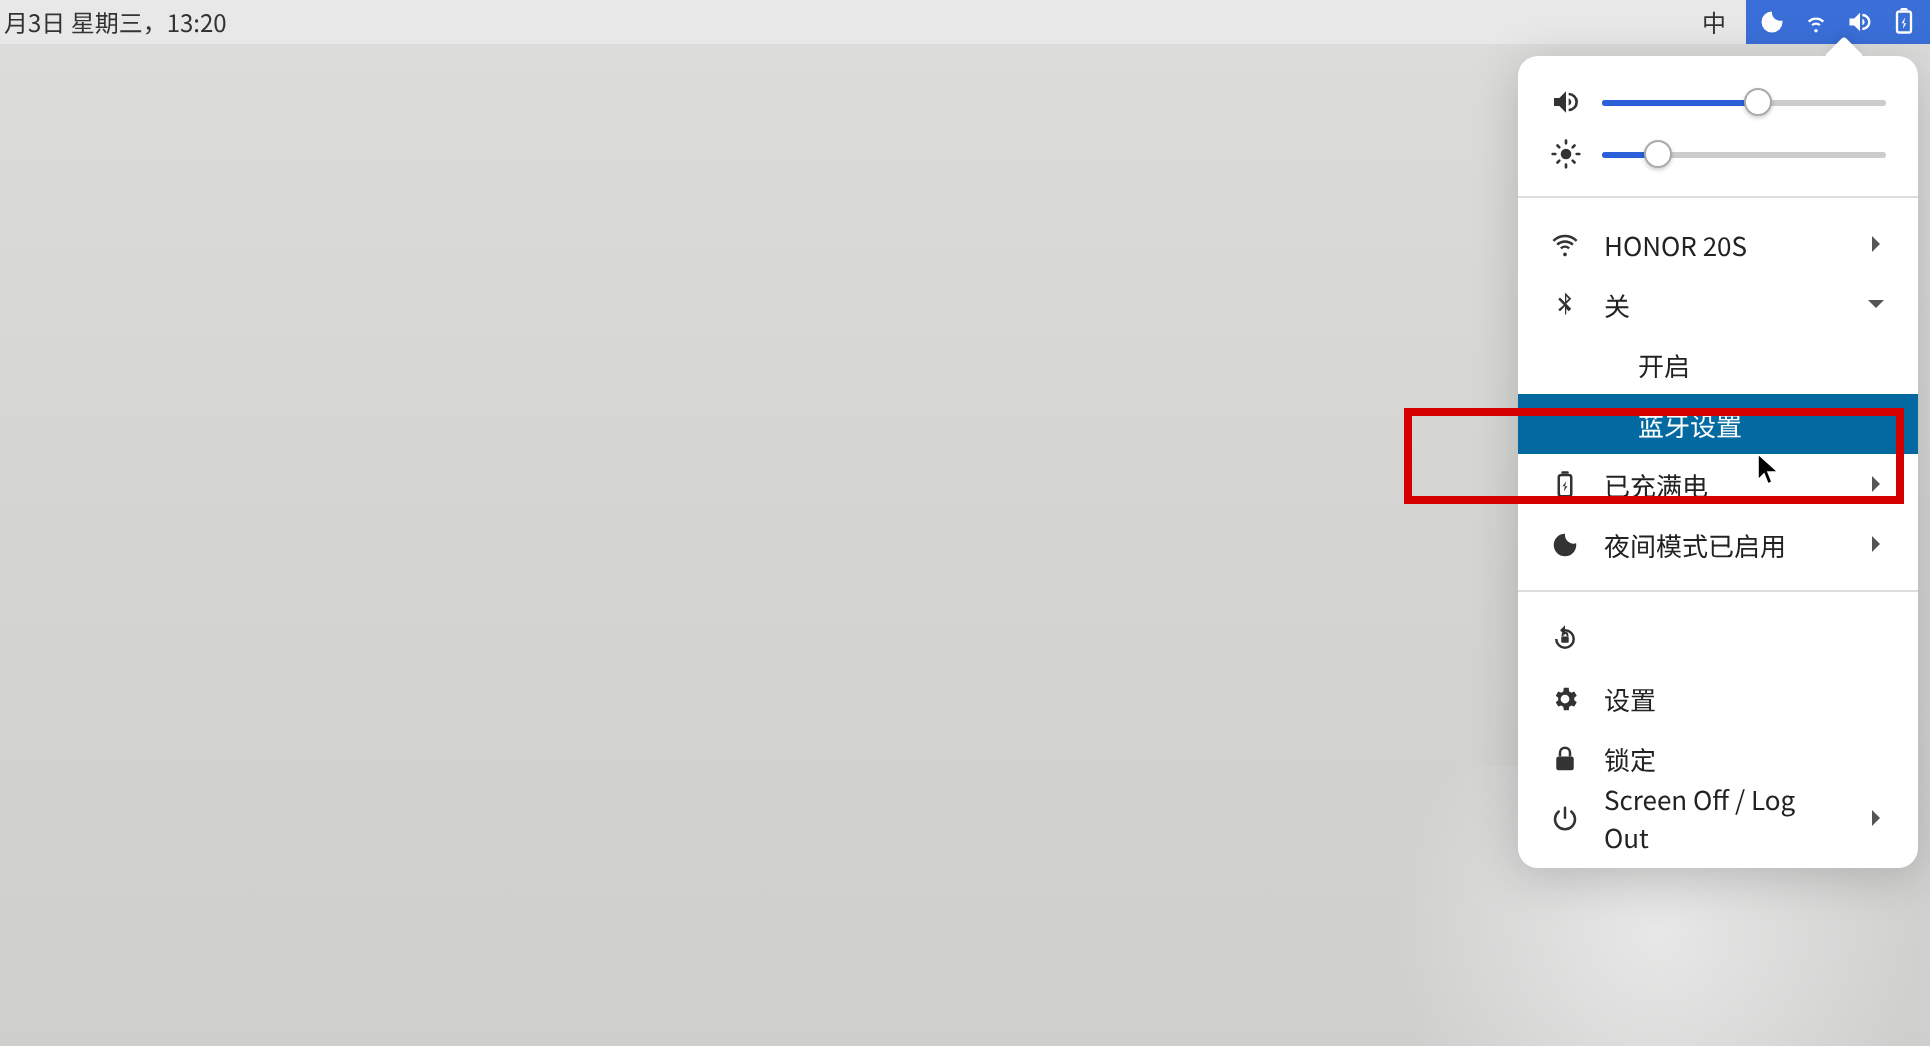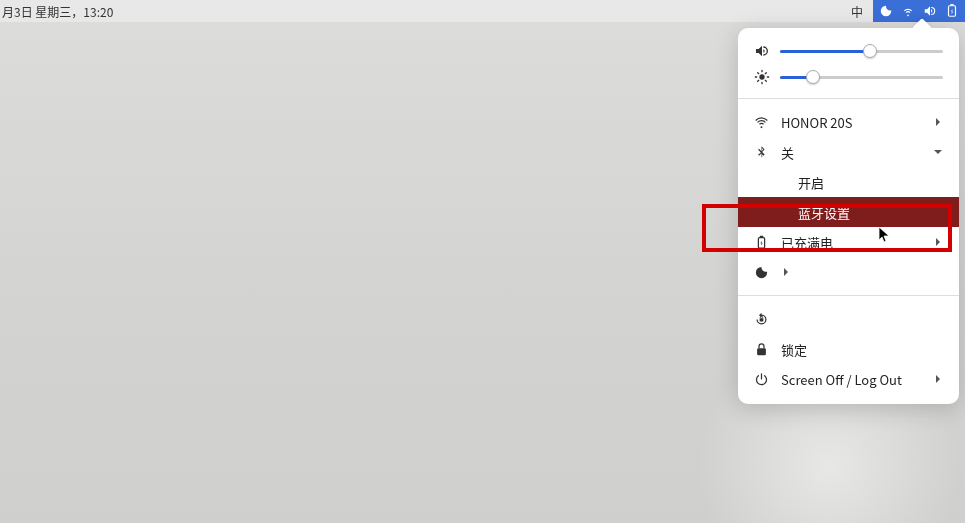--- a/index.html
+++ b/index.html
@@ -9,39 +9,39 @@
     .topbar-date { padding-left: 2px; text-align: right; }
     .topbar-spacer { flex: 1; }
     .topbar-ime { padding: 0 10px; height: 100%; display: flex; align-items: center; }
     .topbar-tray { background: #3a6fd8; height: 100%; display: flex; align-items: center; padding: 0 6px; gap: 8px; color: white; }
     .topbar-tray svg { width: 14px; height: 14px; }
     
     .wallpaper { position: absolute; top: 22px; left: 0; right: 0; bottom: 0; background: linear-gradient(180deg, #dcdcdb 0%, #d4d4d3 50%, #cfcfce 100%); }
     .wallpaper::after{ content:""; position:absolute; right:0; bottom:0; width:340px; height:140px; background: radial-gradient(circle at 60% 60%, rgba(255,255,255,0.5), rgba(255,255,255,0) 60%);}
     
     .panel {
-      position: absolute; top: 28px; right: 6px; width: 221px;
+      position: absolute; top: 28px; right: 6px; width: 200px;
       background: #fff; border-radius: 10px; box-shadow: 0 4px 24px rgba(0,0,0,0.18);
       font-size: 13px; color: #222; padding: 10px 0;
     }
     .panel::before { content:""; position:absolute; top:-7px; right:30px; width:14px; height:14px; background:#fff; transform:rotate(45deg); border-radius:2px; box-shadow:-2px -2px 4px rgba(0,0,0,0.05);}
     
     .slider-row { display:flex; align-items:center; gap:10px; padding: 4px 16px; height:26px;}
     .slider-row svg { width:16px; height:16px; flex-shrink:0; color:#333;}
     .slider-track { flex:1; height:3px; background:#ccc; position:relative; border-radius:2px; }
     .slider-fill { position:absolute; left:0; top:0; bottom:0; background:#2a60d8; border-radius:2px;}
     .slider-thumb { position:absolute; top:50%; width:14px; height:14px; background:#fff; border:1px solid #aaa; border-radius:50%; transform:translate(-50%,-50%); box-shadow:0 1px 2px rgba(0,0,0,0.2);}
     
     .divider { height:1px; background:#ddd; margin:8px 0; }
     
     .menu-row { display:flex; align-items:center; gap:12px; padding: 0 16px; height:30px; cursor:default;}
     .menu-row svg.lead { width:15px; height:15px; flex-shrink:0; color:#333;}
     .menu-row .label { flex:1; }
     .menu-row svg.tail { width:10px; height:10px; color:#555; }
-    .menu-row.selected { background:#7f1d1d; color:#fff; }
+    .menu-row.selected { background:#0369a1; color:#fff; }
     .sub-row { padding-left: 60px; }
     
     .mouse-cursor { position:absolute; width:14px; height:18px; pointer-events:none;}
     
     .callout { position:absolute; border:4px solid #d40000; pointer-events:none;}
   </style>
 </head>
 <body>
 
 <div class="topbar">
@@ -132,35 +132,42 @@
     <span class="label">已充满电</span>
     <svg class="tail" viewBox="0 0 10 10" fill="currentColor">
         <path d="M3 1l4 4-4 4z"></path>
       </svg>
   </div>
 
   <div class="menu-row">
     <svg class="lead" viewBox="0 0 24 24" fill="currentColor">
         <path d="M12 3a9 9 0 1 0 9 9c0-.46-.04-.92-.1-1.36A7 7 0 0 1 12 3z"></path>
       </svg>
+    <span class="label">夜间模式已启用</span>
     <svg class="tail" viewBox="0 0 10 10" fill="currentColor">
         <path d="M3 1l4 4-4 4z"></path>
       </svg>
   </div>
 
   <div class="divider"></div>
 
   <div class="menu-row">
     <svg class="lead" viewBox="0 0 24 24" fill="currentColor">
         <path d="M12 4V1L8 5l4 4V6a6 6 0 1 1-6 6H4a8 8 0 1 0 8-8z"></path>
         <rect x="9" y="10" width="6" height="5" rx="1"></rect>
         <path d="M10 10V9a2 2 0 1 1 4 0v1" fill="none" stroke="currentColor" stroke-width="1.5"></path>
       </svg>
   </div>
 
+  <div class="menu-row">
+    <svg class="lead" viewBox="0 0 24 24" fill="currentColor">
+        <path d="M19.4 13a7.5 7.5 0 0 0 0-2l2-1.6-2-3.4-2.4.9a7.4 7.4 0 0 0-1.7-1L15 3h-4l-.3 2.9a7.4 7.4 0 0 0-1.7 1l-2.4-.9-2 3.4L6.6 11a7.5 7.5 0 0 0 0 2l-2 1.6 2 3.4 2.4-.9a7.4 7.4 0 0 0 1.7 1L11 21h4l.3-2.9a7.4 7.4 0 0 0 1.7-1l2.4.9 2-3.4-2-1.6zM12 15.5A3.5 3.5 0 1 1 15.5 12 3.5 3.5 0 0 1 12 15.5z"></path>
+      </svg>
+    <span class="label">设置</span>
+  </div>
 
   <div class="menu-row">
     <svg class="lead" viewBox="0 0 24 24" fill="currentColor">
         <rect x="5" y="10" width="14" height="11" rx="2"></rect>
         <path d="M8 10V7a4 4 0 1 1 8 0v3" fill="none" stroke="currentColor" stroke-width="2"></path>
       </svg>
     <span class="label">锁定</span>
   </div>
 
   <div class="menu-row">

